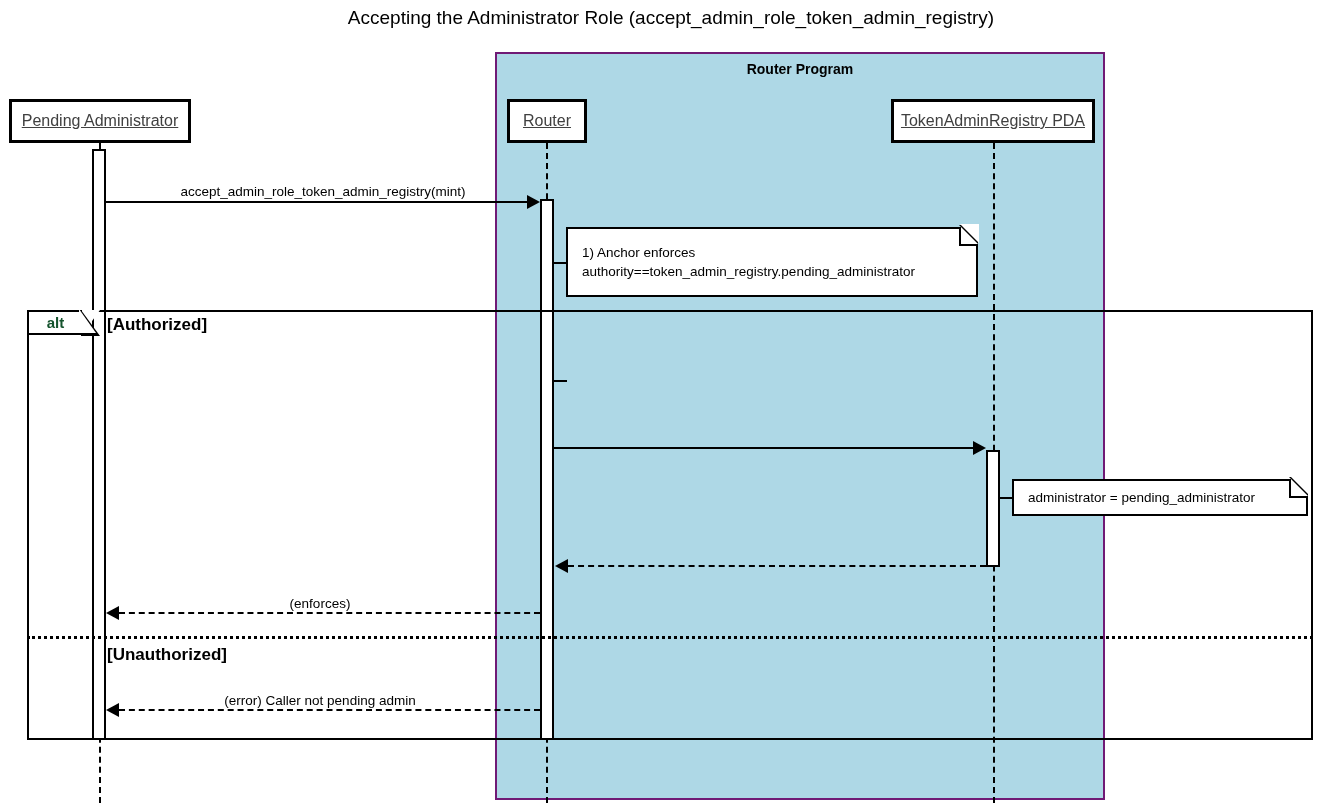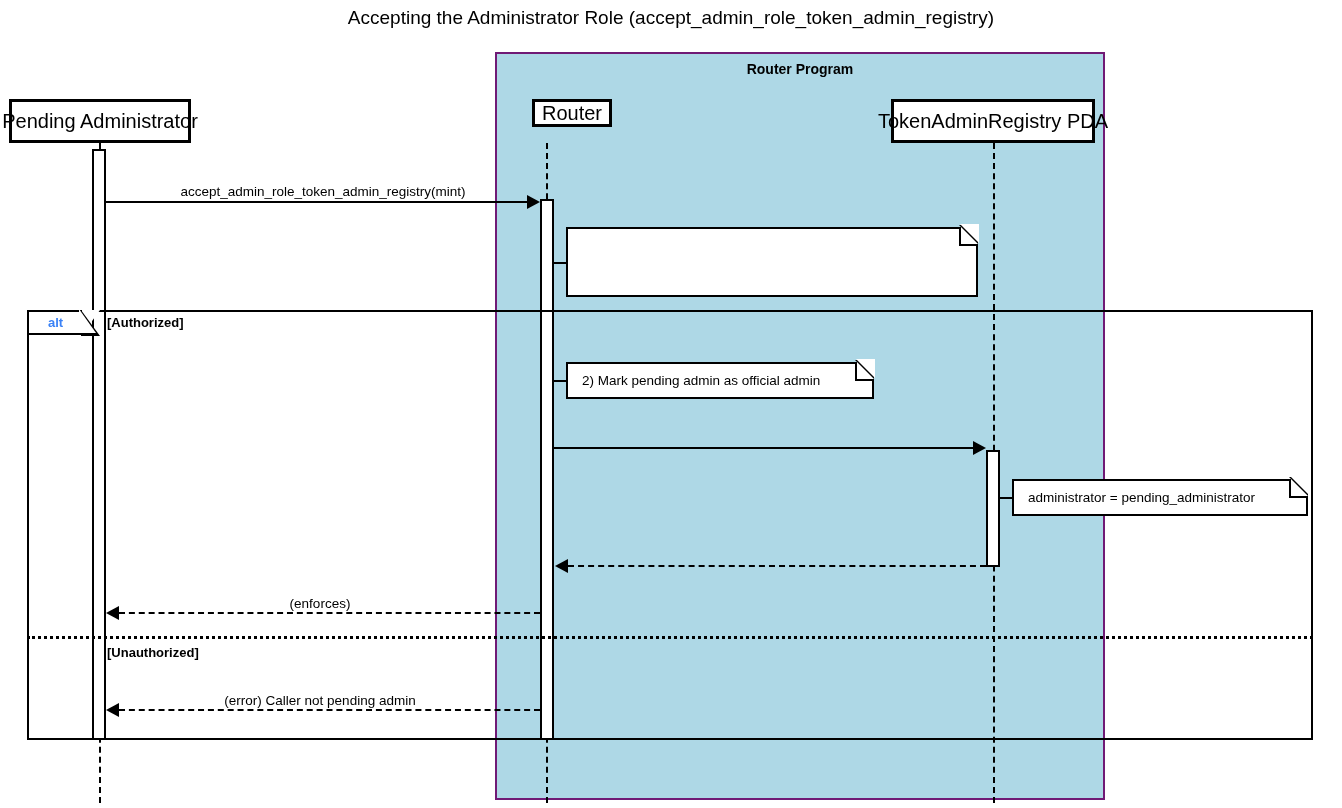--- a/index.html
+++ b/index.html
@@ -56,24 +56,25 @@
   .participant {
     position: absolute;
     box-sizing: border-box;
     background: #ffffff;
     border: 3px solid #000;
     display: flex;
     align-items: center;
     justify-content: center;
   }
   .participant .plabel {
-    font-size: 20px;
+    font-size: 16px;
     line-height: 18px;
-    color: #000000;
-    white-space: nowrap;
+    color: #404040;
+    white-space: nowrap;
+    text-decoration: underline;
   }
 
   
   .lifeline {
     position: absolute;
     width: 0;
     border-left: 2px dashed #000;
   }
 
   
@@ -184,32 +185,32 @@
   .frag-tag {
     position: absolute;
     box-sizing: border-box;
     background: #ffffff;
     border-left: 2px solid #000;
     border-top: 2px solid #000;
     border-bottom: 2px solid #000;
     display: flex;
     align-items: center;
     justify-content: center;
-    font-size: 13px;
+    font-size: 15px;
     font-weight: bold;
-    color: #3b82f6;
+    color: #14532d;
   }
   .frag-tag-corner {
     position: absolute;
     width: 0;
     height: 0;
   }
   .frag-guard {
     position: absolute;
-    font-size: 13px;
+    font-size: 17px;
     font-weight: bold;
     color: #000;
     white-space: nowrap;
   }
   .frag-sep {
     position: absolute;
     height: 0;
     border-top: 3px dotted #000;
   }
 </style>
@@ -225,56 +226,54 @@
   </div>
 
   <div class="lifeline" style="left:99px; top:143px; height:660px;"></div>
   <div class="lifeline" style="left:546px; top:143px; height:660px;"></div>
   <div class="lifeline" style="left:993px; top:143px; height:660px;"></div>
 
   <div class="participant" style="left:9px; top:99px; width:182px; height:44px;">
     <span class="plabel">Pending Administrator</span>
   </div>
 
-  <div class="participant" style="left:532px; top:99px; width:80px; height:28px;">
+  <div class="participant" style="left:507px; top:99px; width:80px; height:44px;">
     <span class="plabel">Router</span>
   </div>
 
   <div class="participant" style="left:891px; top:99px; width:204px; height:44px;">
     <span class="plabel">TokenAdminRegistry PDA</span>
   </div>
 
   <div class="activation" style="left:92px; top:149px; width:14px; height:591px;"></div>
 
   <div class="activation" style="left:540px; top:199px; width:14px; height:541px;"></div>
 
   <div class="activation" style="left:986px; top:450px; width:14px; height:117px;"></div>
 
   <div class="msg-label" style="left:106px; top:183px; width:434px;">accept_admin_role_token_admin_registry(mint)</div>
   <div class="msg-line" style="left:106px; top:201px; width:421px;"></div>
   <div class="arrowhead-right" style="left:527px; top:195px;"></div>
 
   <div class="note-stub" style="left:554px; top:262px; width:13px;"></div>
   <div class="note" style="left:566px; top:227px; width:412px; height:70px;">
+    <span class="note-text">1) Anchor enforces
+authority==token_admin_registry.pending_administrator</span>
     <span class="note-fold"></span>
   </div>
 
   <div class="frag" style="left:27px; top:310px; width:1286px; height:430px;"></div>
   <div class="frag-tag" style="left:27px; top:310px; width:55px; height:25px;">alt</div>
   <div class="frag-tag-corner" style="left:82px; top:310px; border-top:25px solid #fff; border-right:18px solid transparent;"></div>
   <div class="frag-tag-corner" style="left:81px; top:310px; border-bottom:26px solid #000; border-right:19px solid transparent; width:0; height:0;"></div>
   <div class="frag-tag-corner" style="left:79px; top:309px; border-bottom:24px solid #fff; border-right:17px solid transparent; width:0; height:0;"></div>
 
   <div class="frag-guard" style="left:107px; top:315px;">[Authorized]</div>
 
   <div class="note-stub" style="left:554px; top:380px; width:13px;"></div>
-  <div class="note" style="left:566px; top:362px; width:308px; height:37px;">
-    <span class="note-text">2) Mark pending admin as official admin</span>
-    <span class="note-fold"></span>
-  </div>
 
   <div class="msg-line" style="left:554px; top:447px; width:419px;"></div>
   <div class="arrowhead-right" style="left:973px; top:441px;"></div>
 
   <div class="note-stub" style="left:1000px; top:497px; width:13px;"></div>
   <div class="note" style="left:1012px; top:479px; width:296px; height:37px;">
     <span class="note-text">administrator = pending_administrator</span>
     <span class="note-fold"></span>
   </div>
 

